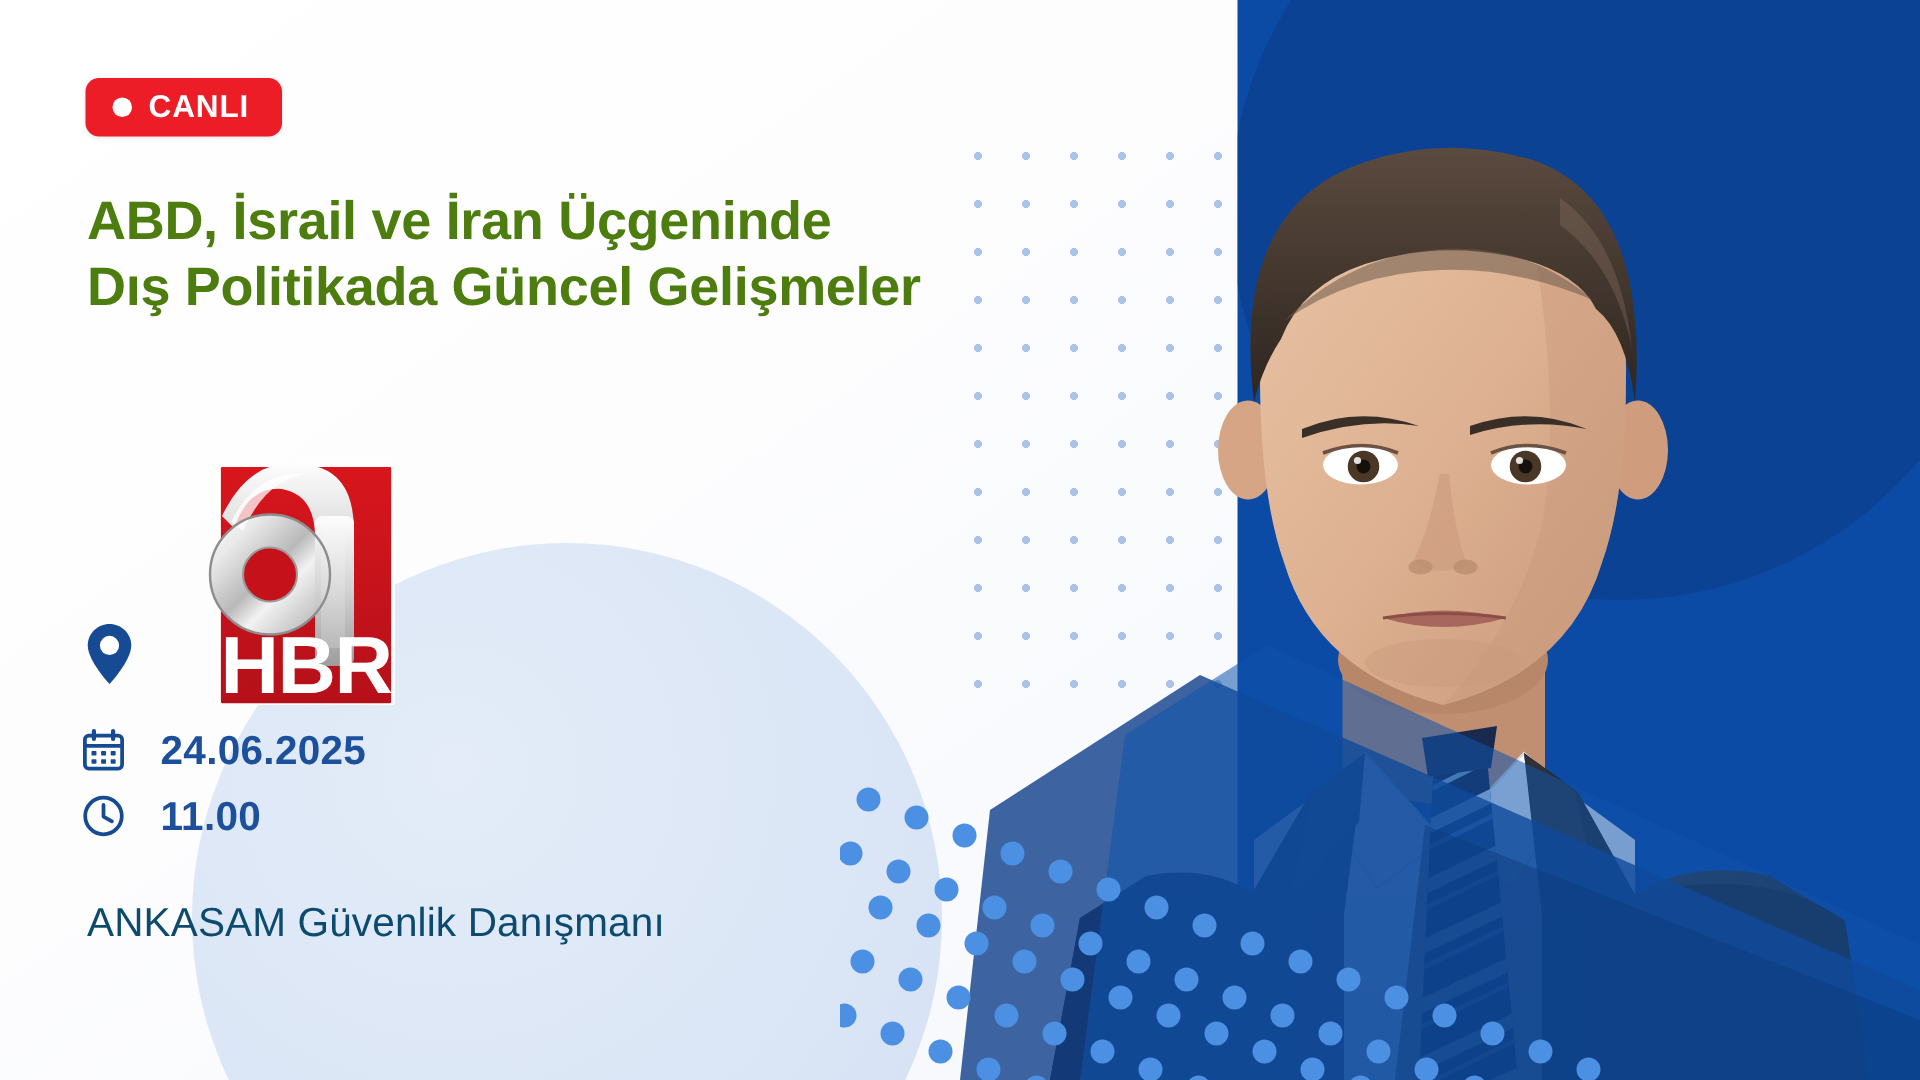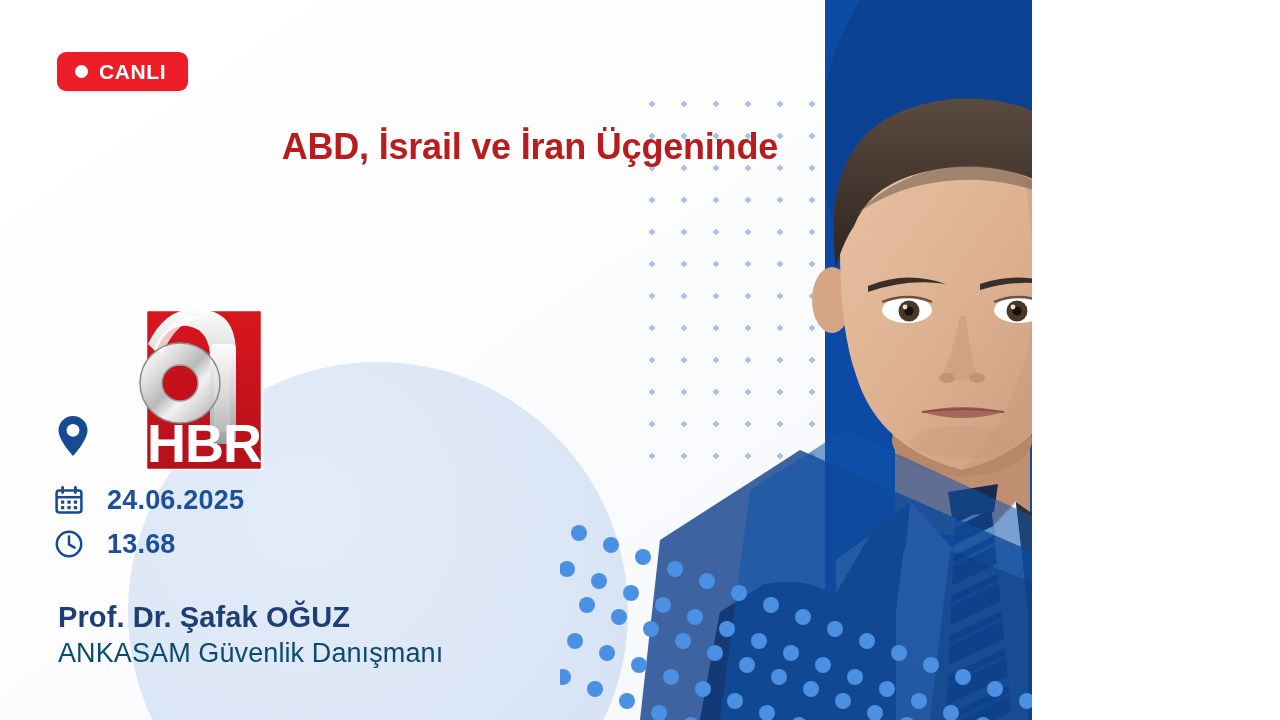--- a/index.html
+++ b/index.html
@@ -1,19 +1,19 @@
 <!DOCTYPE html>
 <html><head>
 <meta charset="utf-8">
 <style>
   html,body{margin:0;padding:0;background:#fff;}
   body{width:1280px;height:720px;overflow:hidden;font-family:"Liberation Sans","DejaVu Sans",sans-serif;}
 
   #poster{
-    position:relative;width:1032px;height:720px;overflow:hidden;
+    position:relative;width:1280px;height:720px;overflow:hidden;
     background:#ffffff;
   }
 
   
   .left-bg{
     position:absolute;left:0;top:0;width:830px;height:720px;
     background:linear-gradient(145deg,#ffffff 0%,#fdfdfe 45%,#f6f8fc 100%);
   }
 
   
@@ -69,23 +69,22 @@
     box-shadow:0 1px 3px rgba(0,0,0,.10);
   }
   .canli .dot{width:13px;height:13px;border-radius:50%;background:#fff;flex:0 0 auto;}
   .canli .label{
     color:#fff;font-size:21px;font-weight:700;letter-spacing:.6px;line-height:1;
   }
 
   
   .title{
     position:absolute;left:58px;top:125px;width:720px;
-    color:#b91c1c;font-size:36px;font-weight:700;line-height:1.22;
+    color:#4d7c0f;font-size:36px;font-weight:700;line-height:1.22;
     letter-spacing:-.2px;
-    text-align:right;
   }
   .title .l2{display:block;}
 
   
   .logo{position:absolute;left:118px;top:282px;width:162px;height:188px;}
 
   
   .pin{position:absolute;left:57px;top:415px;width:32px;height:42px;}
   .meta{position:absolute;left:55px;top:478px;width:330px;}
   .meta-row{display:flex;align-items:center;gap:24px;height:44px;}
@@ -320,20 +319,21 @@
     </svg>
   </div>
 
   <div class="canli">
     <span class="dot"></span>
     <span class="label">CANLI</span>
   </div>
 
   <div class="title">
     <span class="l1">ABD, İsrail ve İran Üçgeninde</span>
+    <span class="l2">Dış Politikada Güncel Gelişmeler</span>
   </div>
 
   <svg class="logo" viewBox="0 0 162 188">
     <defs>
       <linearGradient id="silv" x1="0" y1="0" x2="1" y2="1">
         <stop offset="0" stop-color="#ffffff"></stop>
         <stop offset="0.22" stop-color="#e9e9e9"></stop>
         <stop offset="0.48" stop-color="#b9b9b9"></stop>
         <stop offset="0.62" stop-color="#f2f2f2"></stop>
         <stop offset="0.84" stop-color="#c6c6c6"></stop>
@@ -398,22 +398,21 @@
           <rect x="18.8" y="20.1" width="3.3" height="3.1" rx=".5"></rect>
         </g>
       </svg>
       <span class="txt">24.06.2025</span>
     </div>
     <div class="meta-row">
       <svg class="ic" viewBox="0 0 28 28">
         <circle cx="14" cy="14" r="12.2" fill="none" stroke="#164a93" stroke-width="2.5"></circle>
         <path d="M14 6.6 L14 14.4 L19.6 17.6" fill="none" stroke="#164a93" stroke-width="2.5" stroke-linecap="round" stroke-linejoin="round"></path>
       </svg>
-      <span class="txt">13.68</span>
+      <span class="txt">11.00</span>
     </div>
   </div>
 
   <div class="speaker">
-    <div class="sp-name">Prof. Dr. Şafak OĞUZ</div>
     <div class="sp-role">ANKASAM Güvenlik Danışmanı</div>
   </div>
 
 </div>
 
 </body></html>

